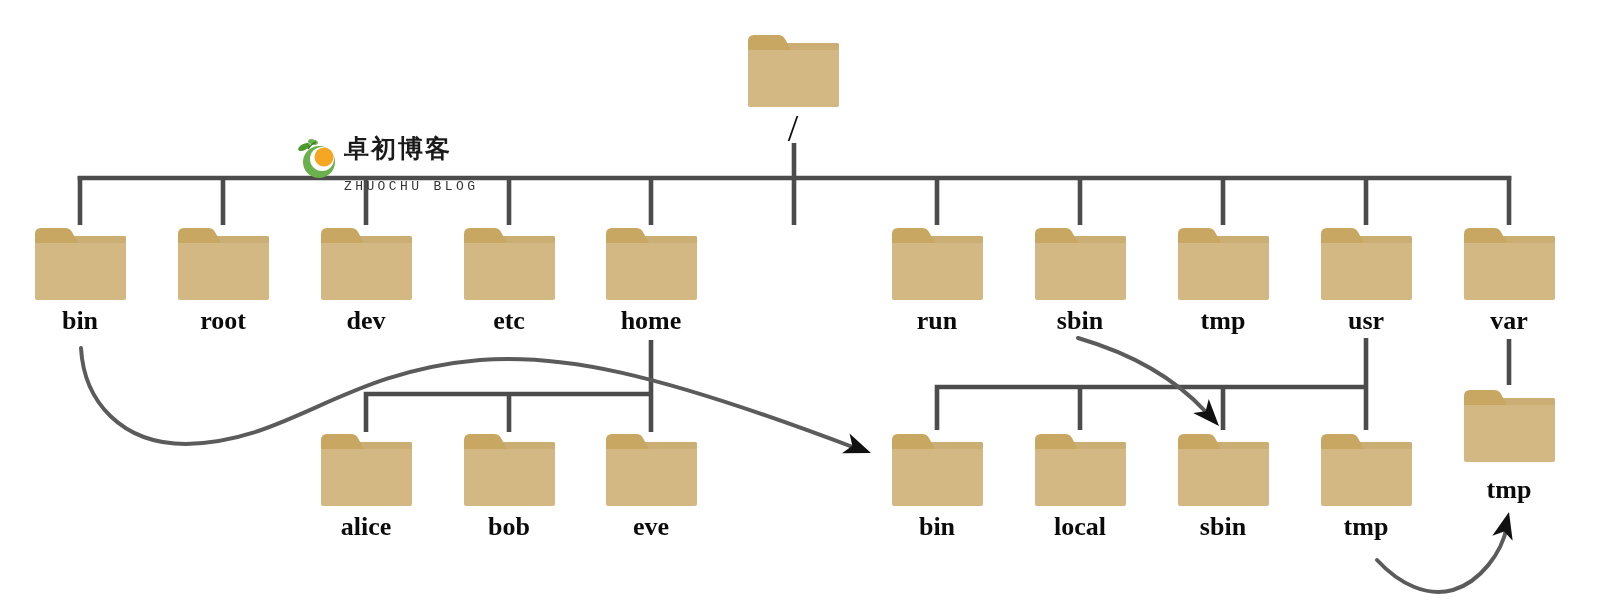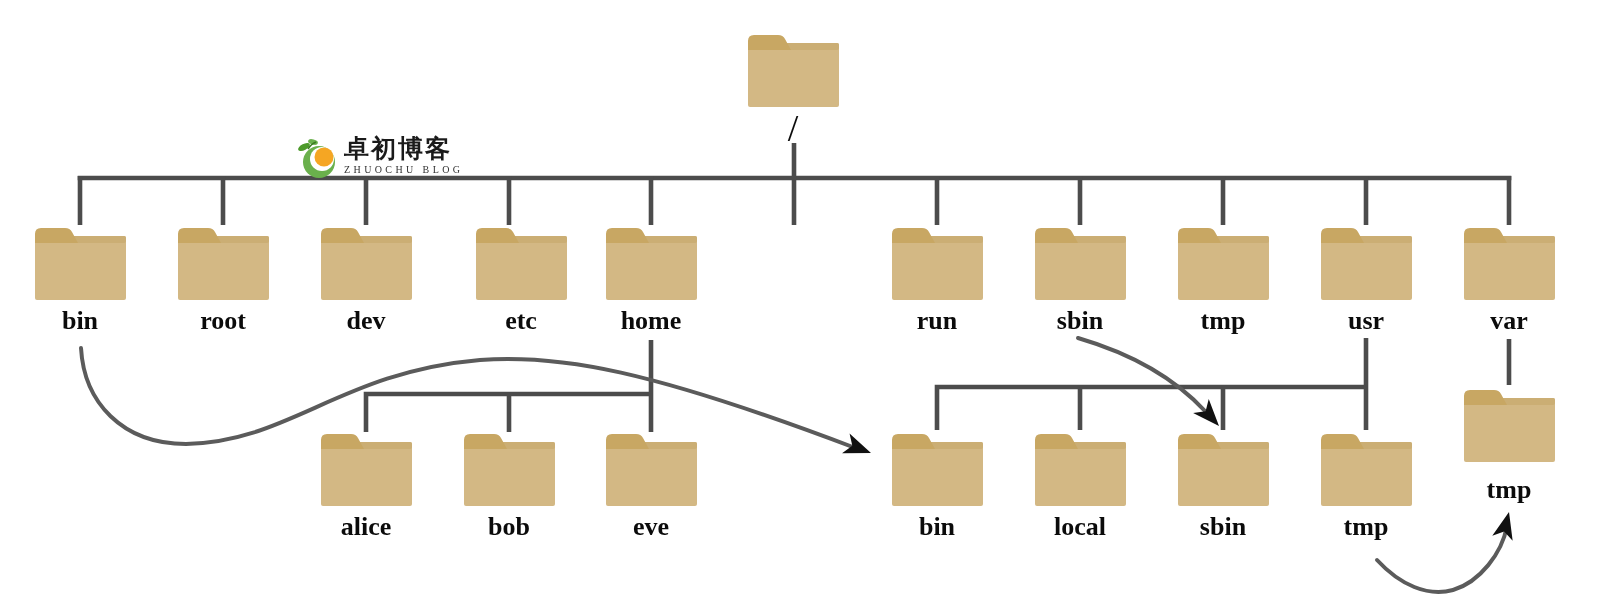--- a/index.html
+++ b/index.html
@@ -20,22 +20,22 @@
   .f-tab{fill:var(--folder-tab);}
   .label{margin-top:8px;font-weight:700;font-size:26px;line-height:1;color:var(--label);
          white-space:nowrap;text-align:center;}
   .root-label{font-weight:400;font-size:38px;margin-top:2px;}
   .gap-lg{margin-top:15px;}
   .watermark{position:absolute;left:296px;top:135px;display:flex;align-items:flex-start;z-index:3;}
   .wm-logo{width:44px;height:46px;margin-right:4px;}
   .wm-text{display:flex;flex-direction:column;}
   .wm-title{font-family:"DejaVu Sans","Liberation Sans",sans-serif;font-weight:700;
             font-size:25px;line-height:1.1;color:#1a1a1a;letter-spacing:2px;white-space:nowrap;}
-  .wm-sub{font-family:Liberation Serif, serif;font-size:10px;
-          letter-spacing:3.4px;color:#333;margin-top:1px;white-space:nowrap;}
+  .wm-sub{font-family:Liberation Mono, monospace;font-size:13px;
+          letter-spacing:3.4px;color:#333;margin-top:16px;white-space:nowrap;}
 </style>
 </head>
 <body>
 
 <div class="stage">
 
   <svg width="0" height="0" style="position:absolute" aria-hidden="true">
     <defs>
       <symbol id="folder" viewBox="0 0 94 76">
         <rect x="2" y="12" width="91" height="64" rx="2" class="f-body"></rect>
@@ -87,21 +87,21 @@
         <use href="#folder"></use>
       </svg>
     <div class="label">root</div>
   </div>
   <div class="node" style="left:319px;top:224px">
     <svg class="ficon" viewBox="0 0 94 76">
         <use href="#folder"></use>
       </svg>
     <div class="label">dev</div>
   </div>
-  <div class="node" style="left:474px;top:224px">
+  <div class="node" style="left:462px;top:224px">
     <svg class="ficon" viewBox="0 0 94 76">
         <use href="#folder"></use>
       </svg>
     <div class="label">etc</div>
   </div>
   <div class="node" style="left:604px;top:224px">
     <svg class="ficon" viewBox="0 0 94 76">
         <use href="#folder"></use>
       </svg>
     <div class="label">home</div>

